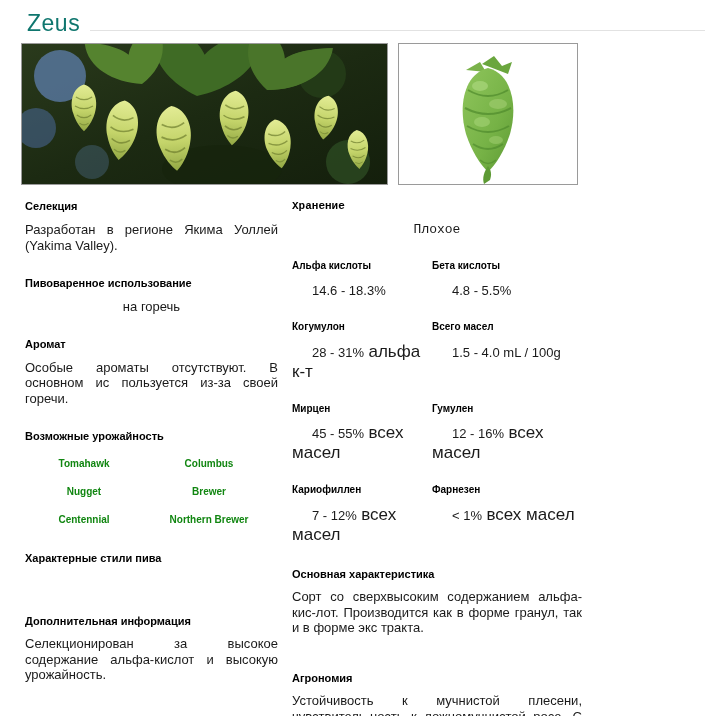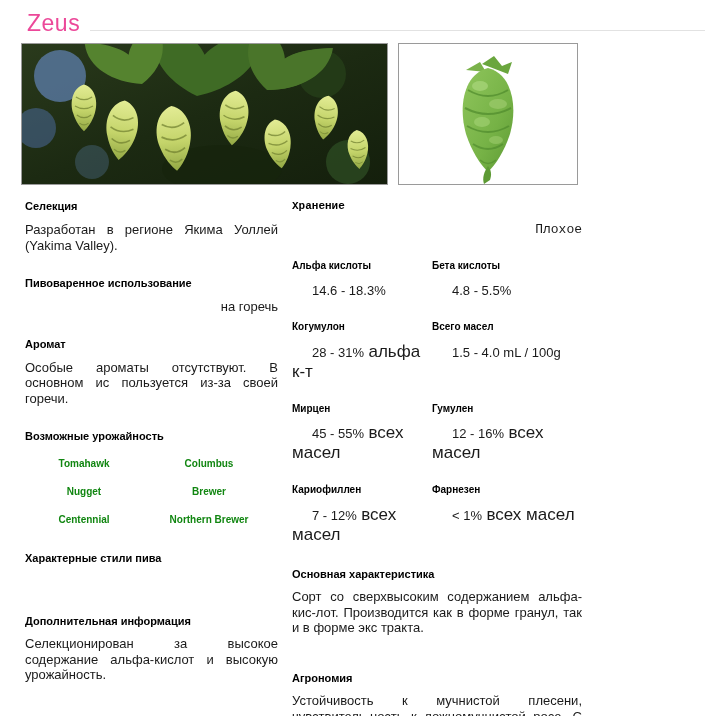--- a/index.html
+++ b/index.html
@@ -9,21 +9,21 @@
     background: #ffffff;
     font-family: "Liberation Sans", sans-serif;
     color: #1a1a1a;
     overflow: hidden;
   }
   .page { width: 713px; height: 716px; position: relative; }
 
   
   .header { display: flex; align-items: flex-end; margin: 10px 8px 0 27px; }
   .title {
-    font-size: 23px; font-weight: 400; color: #ec4899;
+    font-size: 23px; font-weight: 400; color: #0f766e;
     margin: 0; line-height: 1.15; letter-spacing: 0.5px;
   }
   .title-rule { flex: 1; border-top: 1px solid #e2e2e2; margin: 0 0 5px 10px; }
 
   
   .photos { display: flex; gap: 10px; margin: 7px 0 0 21px; }
   .photo { border: 1px solid #9a9a9a; background: #ffffff; }
   .photo svg { display: block; }
 
   
@@ -32,21 +32,21 @@
   .col-right { width: 290px; }
 
   h2.sec {
     font-size: 11px; font-weight: bold; color: #000;
     margin: 0 0 9px 0; line-height: 1.15;
   }
   p.body {
     font-size: 13px; line-height: 15.5px;
     text-align: justify; margin: 0; color: #1a1a1a;
   }
-  p.body.plain { text-align: right; }
+  p.body.plain { text-align: center; }
 
   .sect { margin-bottom: 24px; }
   .sect-tight { margin-bottom: 22px; }
   .sect-styles { margin-bottom: 50px; }
 
   
   .subs {
     display: grid; grid-template-columns: 118px 132px;
     row-gap: 16px; padding: 6px 0 4px 0;
   }

